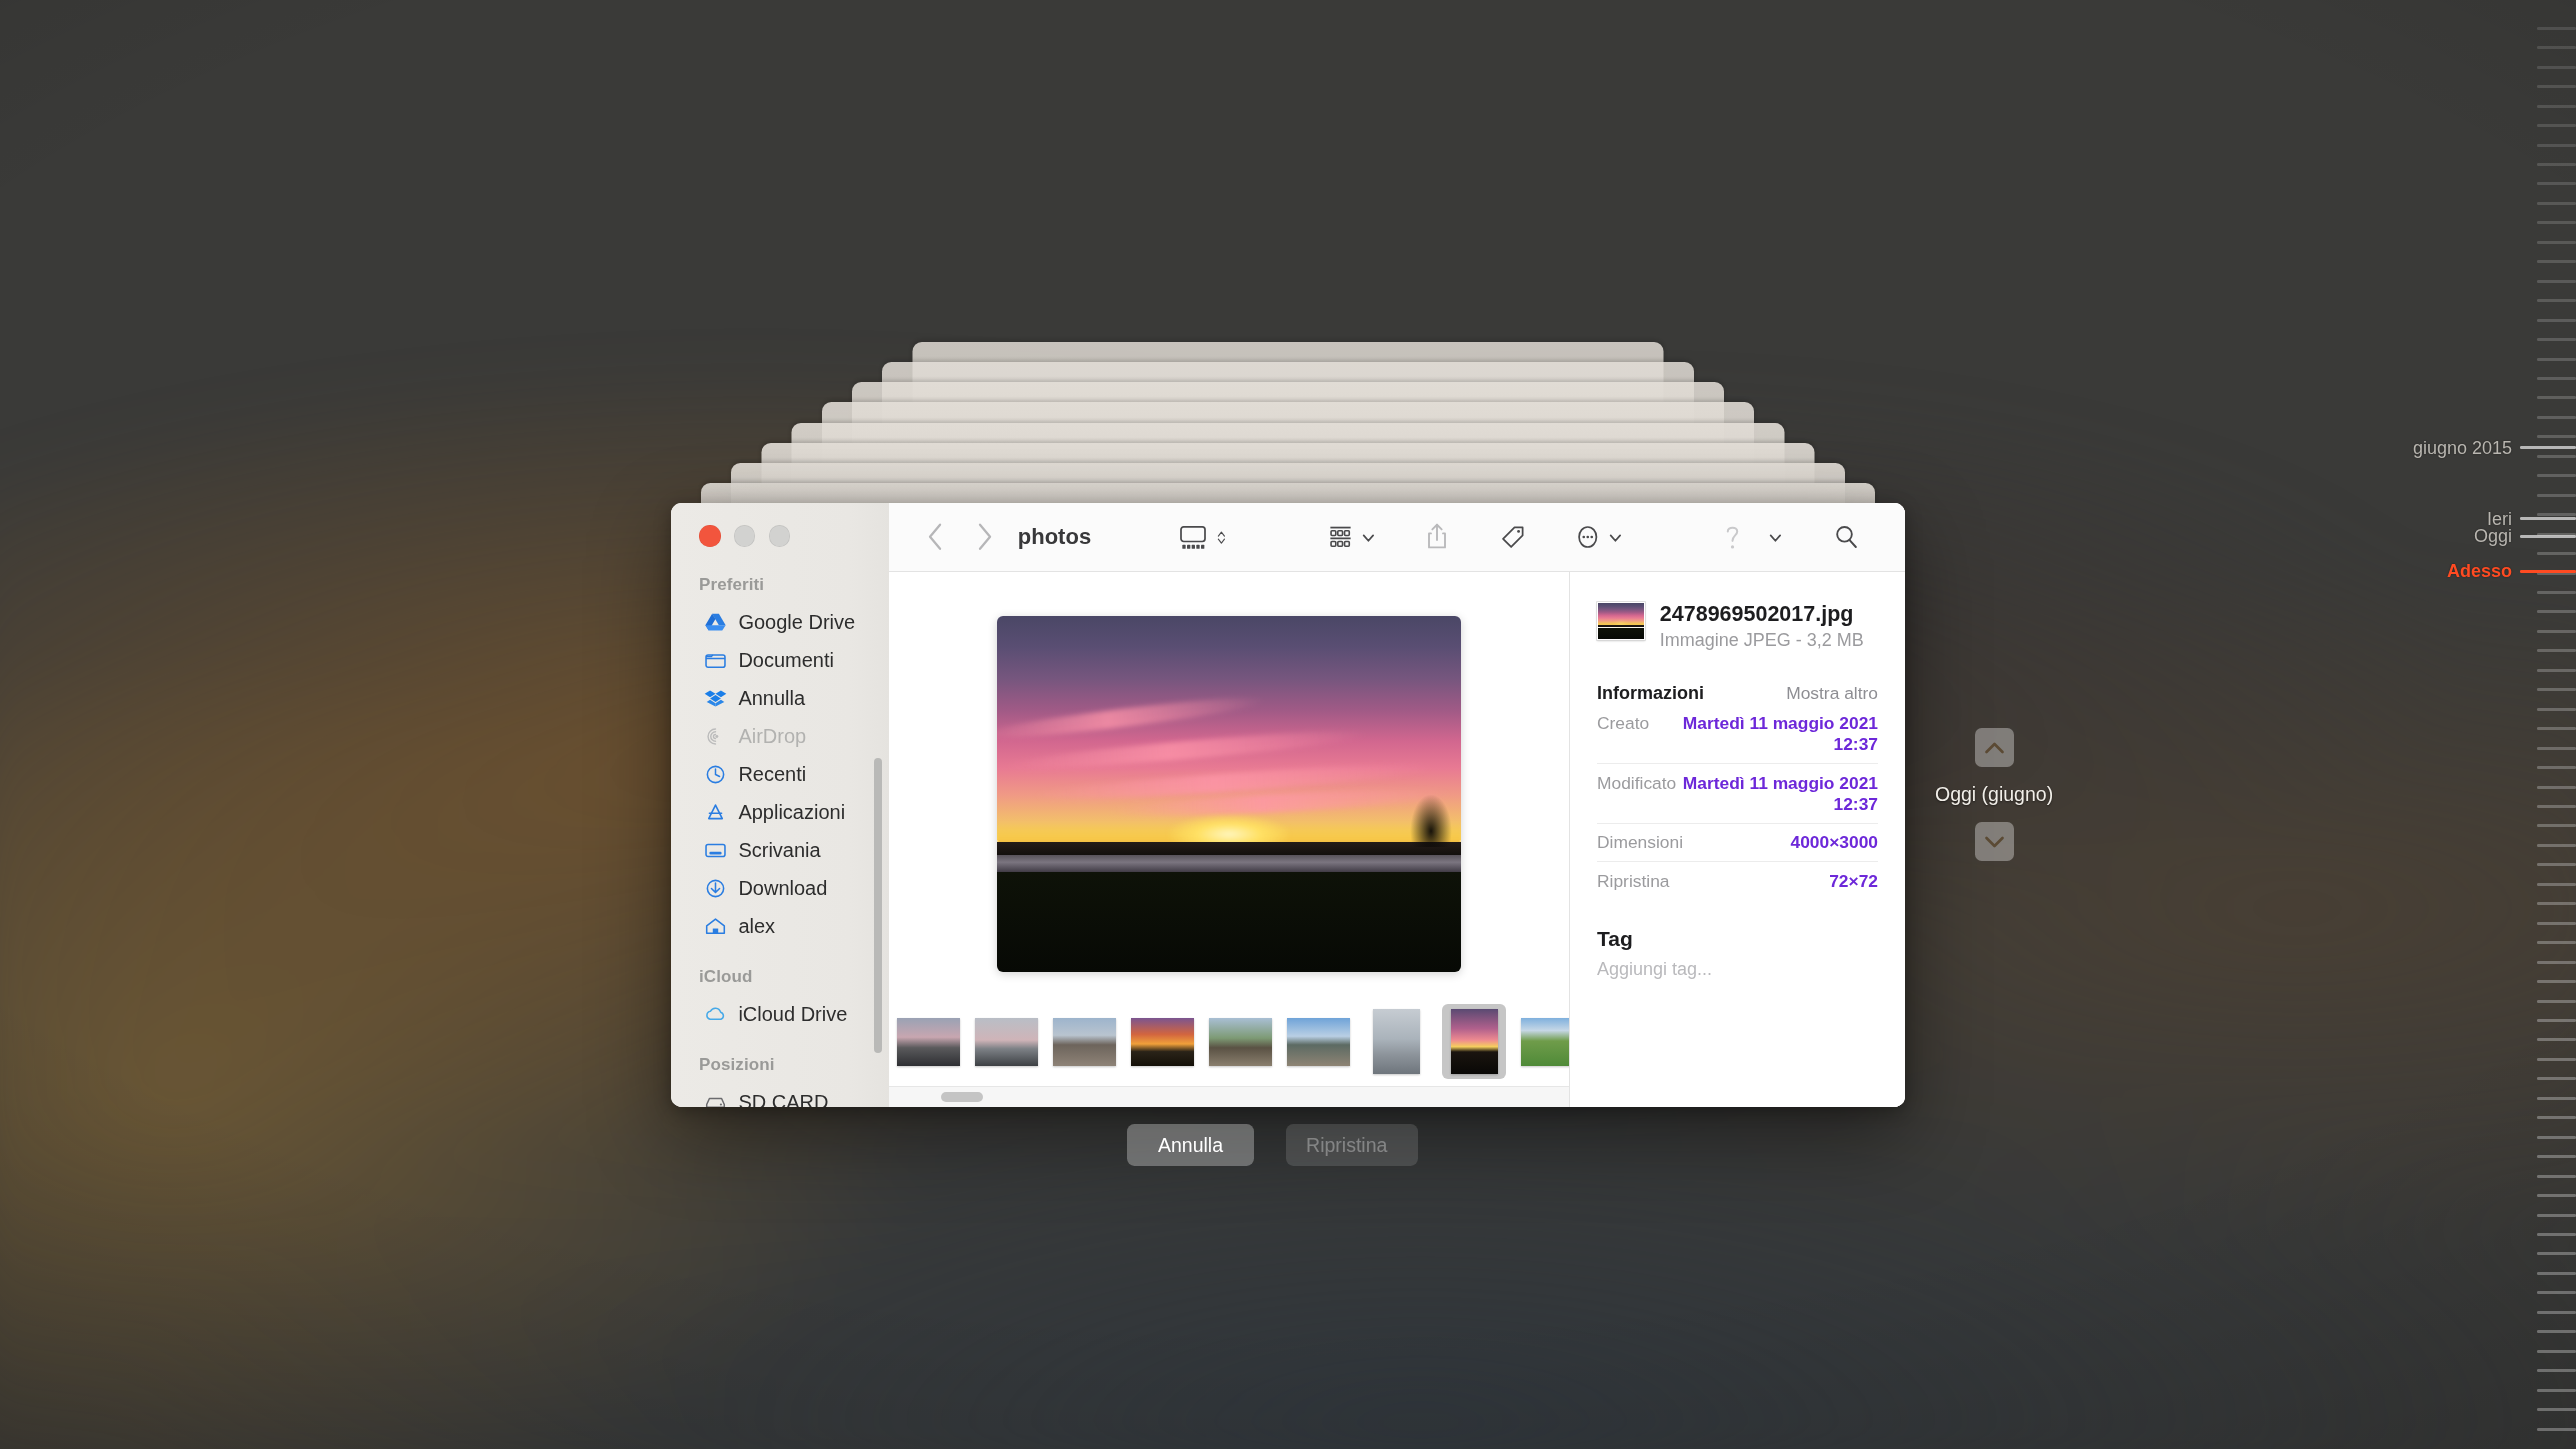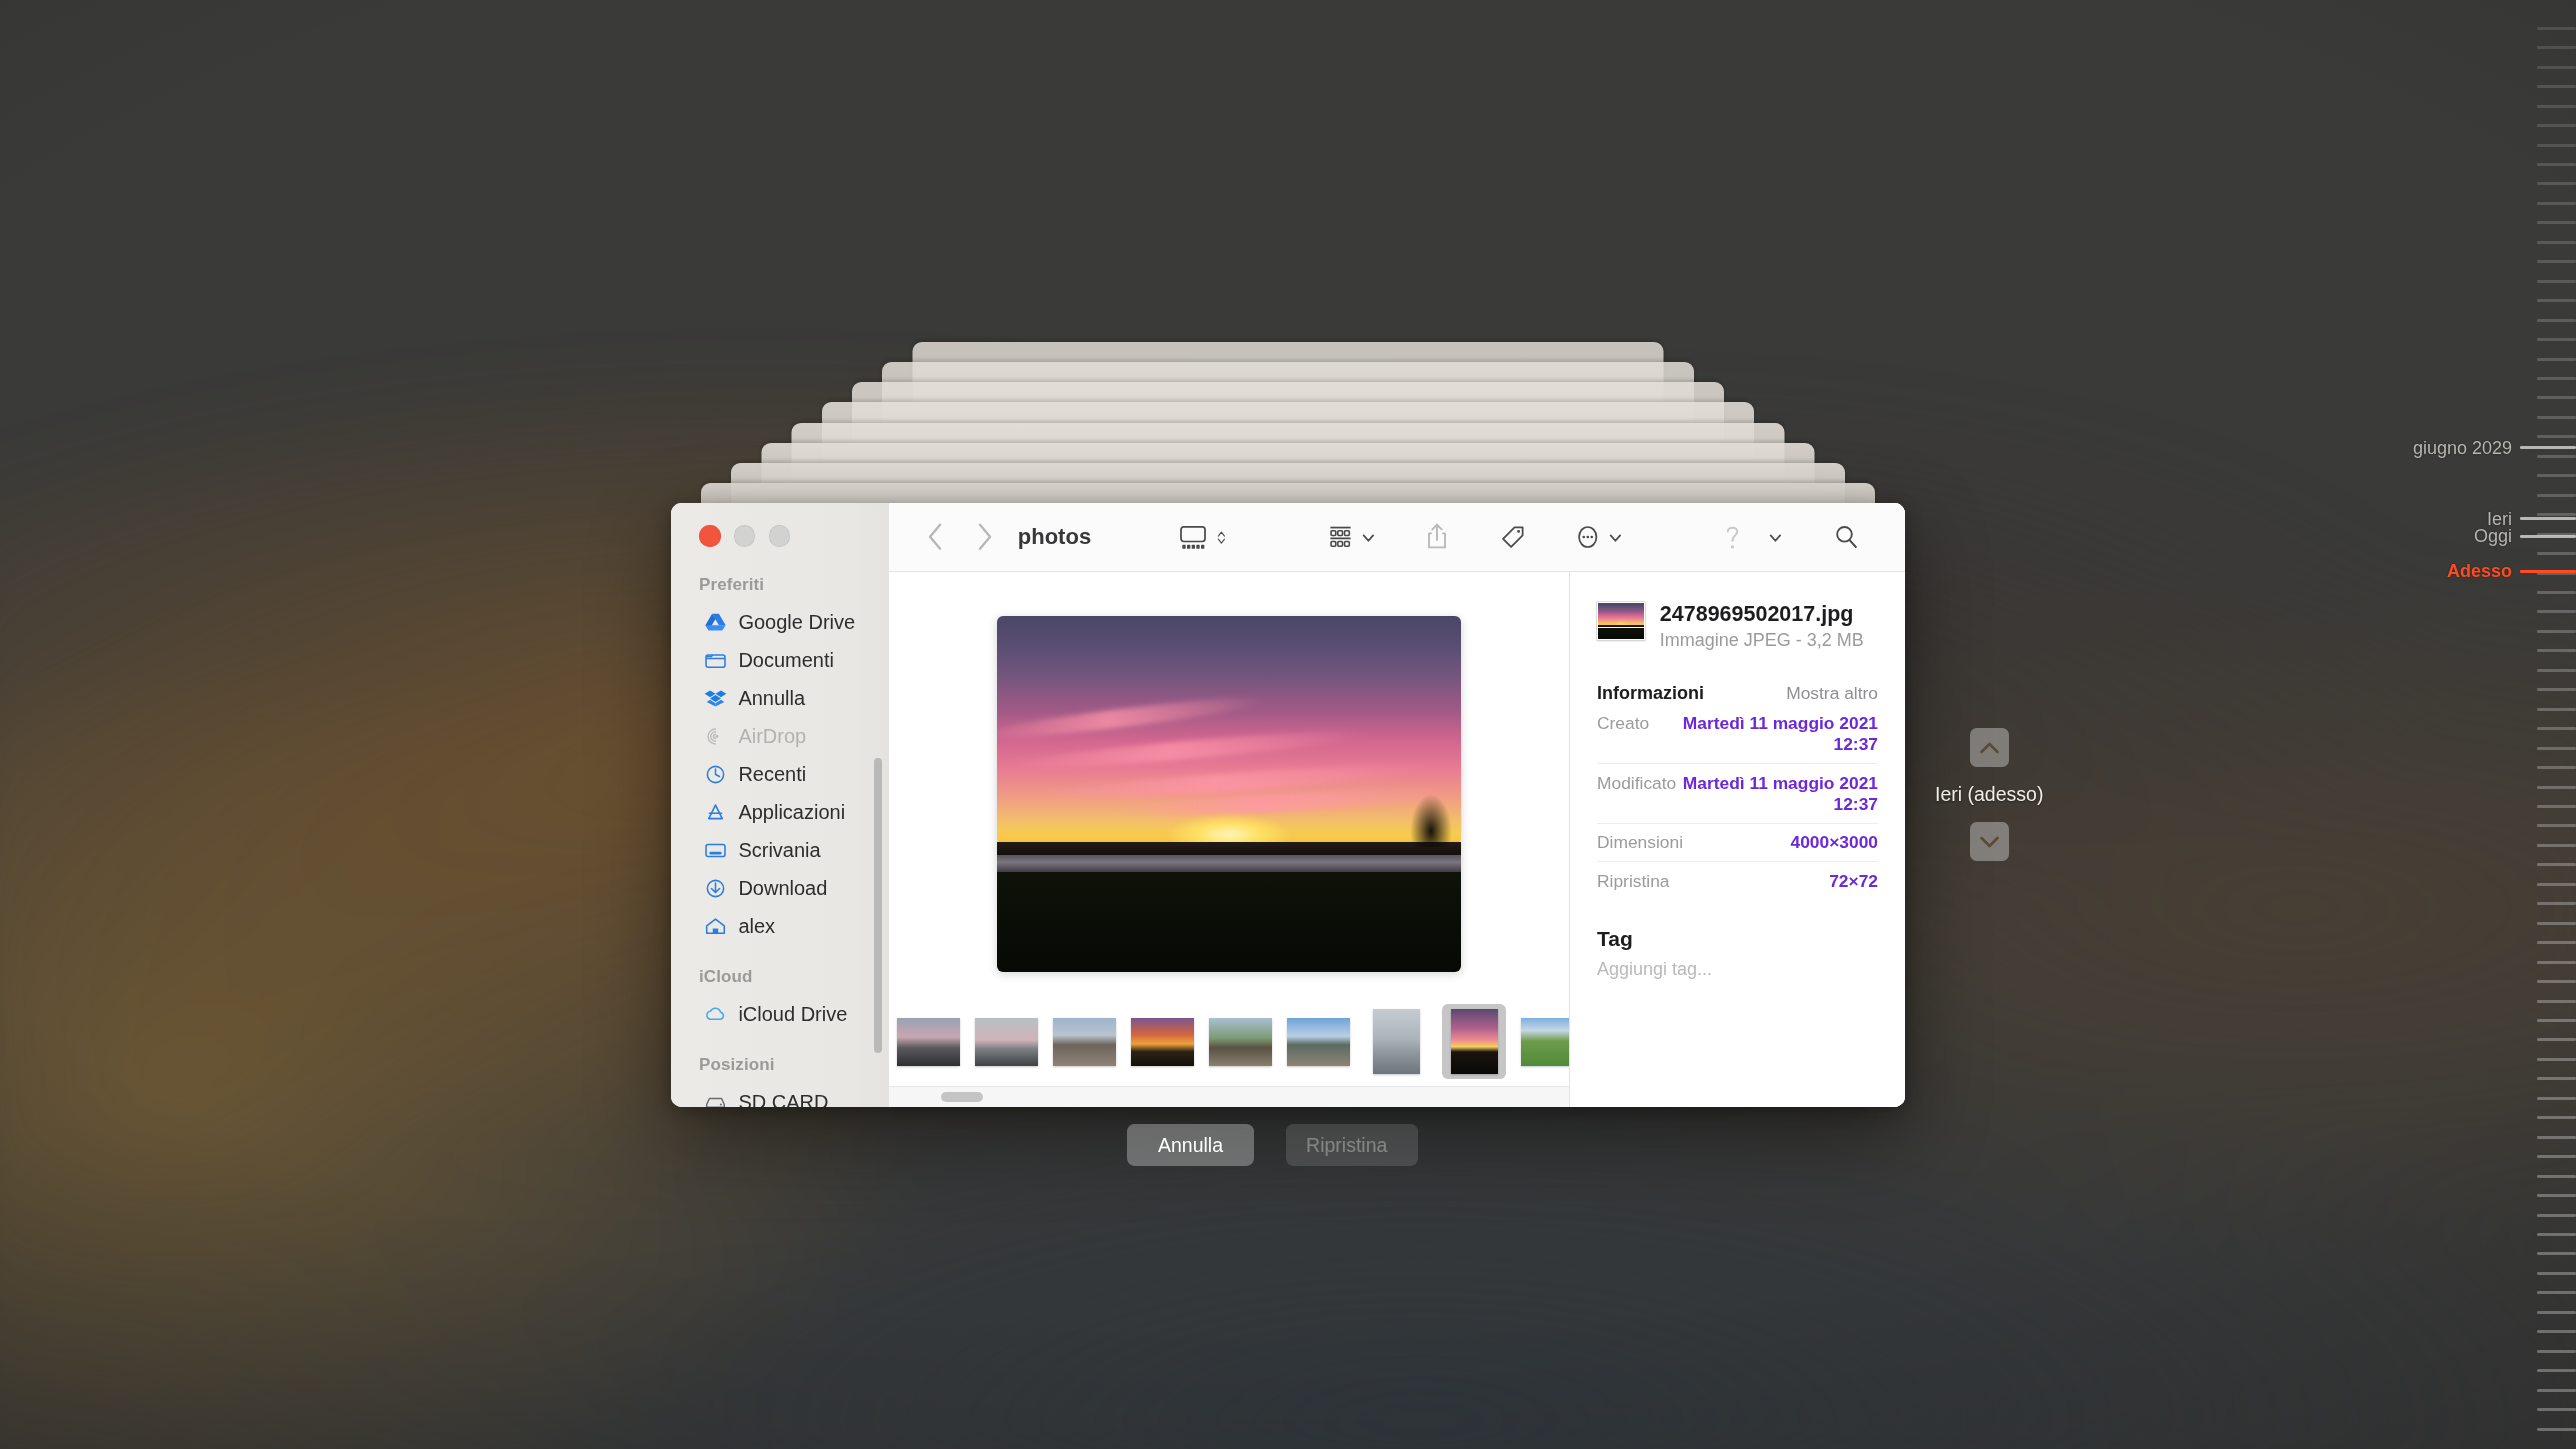--- a/index.html
+++ b/index.html
@@ -642,21 +642,21 @@
     </div>
   </div>
 </div>
 
 <div id="tm-nav">
   <div class="tm-arrow">
     <svg width="23" height="16" viewBox="0 0 34 24">
       <path d="M5 18 L17 6 L29 18" fill="none" stroke="#5b4a34" stroke-width="4" stroke-linecap="round" stroke-linejoin="round"></path>
     </svg>
   </div>
-  <div id="tm-label">Ieri (adesso)</div>
+  <div id="tm-label">Oggi (giugno)</div>
   <div class="tm-arrow">
     <svg width="23" height="16" viewBox="0 0 34 24">
       <path d="M5 6 L17 18 L29 6" fill="none" stroke="#5b4a34" stroke-width="4" stroke-linecap="round" stroke-linejoin="round"></path>
     </svg>
   </div>
 </div>
 
 <div id="actions">
   <div class="act primary">Annulla</div>
   <div class="act disabled">Ripristina</div>
@@ -730,21 +730,21 @@
     <div class="tick" style="top: 1272px; width: 39px; opacity: 0.75;"></div>
     <div class="tick" style="top: 1291px; width: 39px; opacity: 0.75;"></div>
     <div class="tick" style="top: 1311px; width: 39px; opacity: 0.75;"></div>
     <div class="tick" style="top: 1330px; width: 39px; opacity: 0.75;"></div>
     <div class="tick" style="top: 1350px; width: 39px; opacity: 0.75;"></div>
     <div class="tick" style="top: 1369px; width: 39px; opacity: 0.75;"></div>
     <div class="tick" style="top: 1389px; width: 39px; opacity: 0.75;"></div>
     <div class="tick" style="top: 1408px; width: 39px; opacity: 0.75;"></div>
     <div class="tick" style="top: 1428px; width: 39px; opacity: 0.75;"></div>
     <div class="tick major" style="top: 446px; width: 56px;"></div>
-    <div class="tl-lab" style="top: 448px;">giugno 2029</div>
+    <div class="tl-lab" style="top: 448px;">giugno 2015</div>
     <div class="tick major" style="top: 517px; width: 56px;"></div>
     <div class="tl-lab" style="top: 519px;">Ieri</div>
     <div class="tick major" style="top: 535px; width: 56px;"></div>
     <div class="tl-lab" style="top: 536px;">Oggi</div>
     <div class="tick now" style="top: 570px; width: 56px;"></div>
     <div class="tl-lab now" style="top: 571px;">Adesso</div>
   </div>
 
 
 </body></html>

